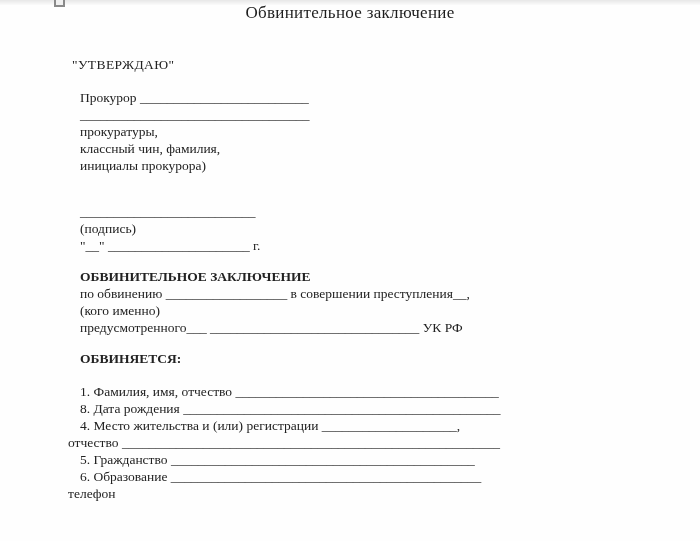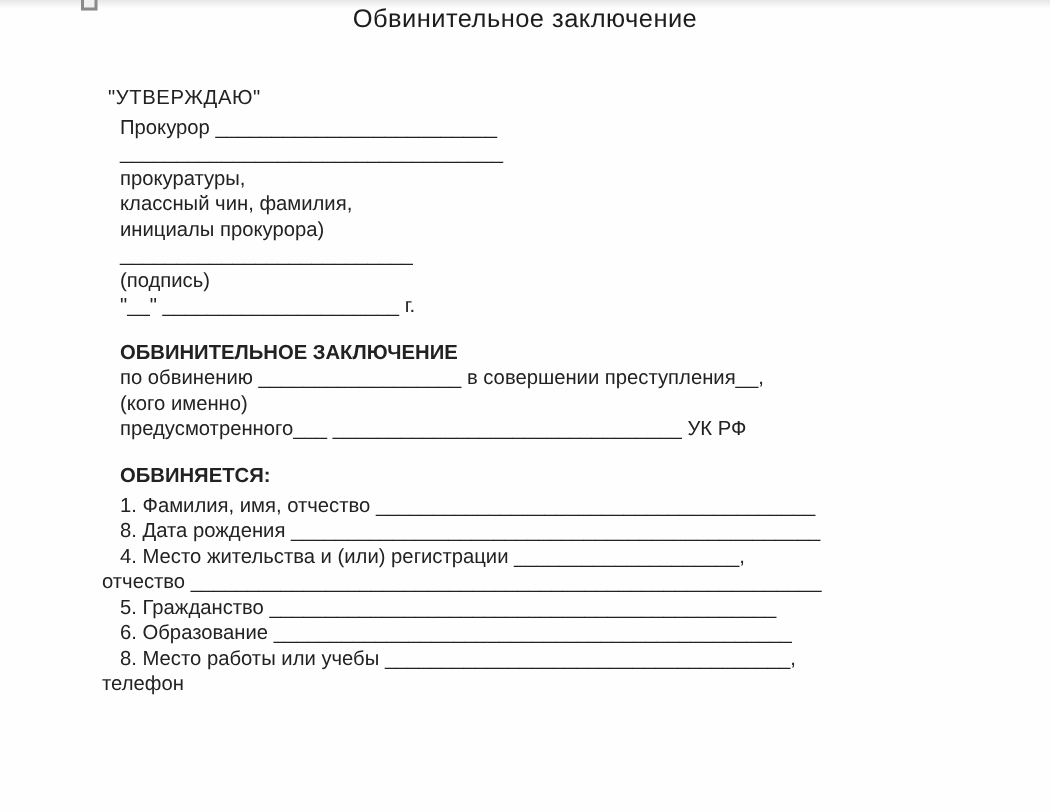--- a/index.html
+++ b/index.html
@@ -6,21 +6,21 @@
     margin: 0;
     padding: 0;
     background: #ffffff;
   }
   .page {
     position: relative;
     width: 700px;
     height: 541px;
     background: #fefefe;
     overflow: hidden;
-    font-family: Liberation Sans, sans-serif;
+    font-family: Liberation Serif, serif;
     color: #222222;
     font-size: 13.5px;
     line-height: 17px;
   }
   .top-shade {
     position: absolute;
     top: 0; left: 0; right: 0;
     height: 5px;
     background: linear-gradient(#e7e7e7, #fbfbfb);
   }
@@ -48,23 +48,23 @@
   }
   .body {
     position: absolute;
     top: 56px;
     left: 80px;
     width: 560px;
   }
   .line {
     white-space: nowrap;
   }
-  .gap-lg   { margin-top: 3px; }
+  .gap-lg   { margin-top: 16px; }
   .gap-md   { margin-top: 14px; }
-  .gap-sm   { margin-top: 0; }
+  .gap-sm   { margin-top: 29px; }
   .bold     { font-weight: bold; }
   .stamp    { margin-left: -8px; letter-spacing: 0.4px; }
   .outdent  { margin-left: -12px; }
 </style>
 </head>
 <body>
 
 <div class="page">
   <div class="top-shade"></div>
   <span class="marker"></span>
@@ -90,16 +90,15 @@
     <div class="line">предусмотренного___ _______________________________ УК РФ</div>
 
     <div class="line bold gap-md">ОБВИНЯЕТСЯ:</div>
 
     <div class="line gap-lg">1. Фамилия, имя, отчество _______________________________________</div>
     <div class="line">8. Дата рождения _______________________________________________</div>
     <div class="line">4. Место жительства и (или) регистрации ____________________,</div>
     <div class="line outdent">отчество ________________________________________________________</div>
     <div class="line">5. Гражданство _____________________________________________</div>
     <div class="line">6. Образование ______________________________________________</div>
-    <div class="line">8. Место работы или учебы ____________________________________,</div>
     <div class="line outdent">телефон</div>
   </div>
 </div>
 
 </body></html>

